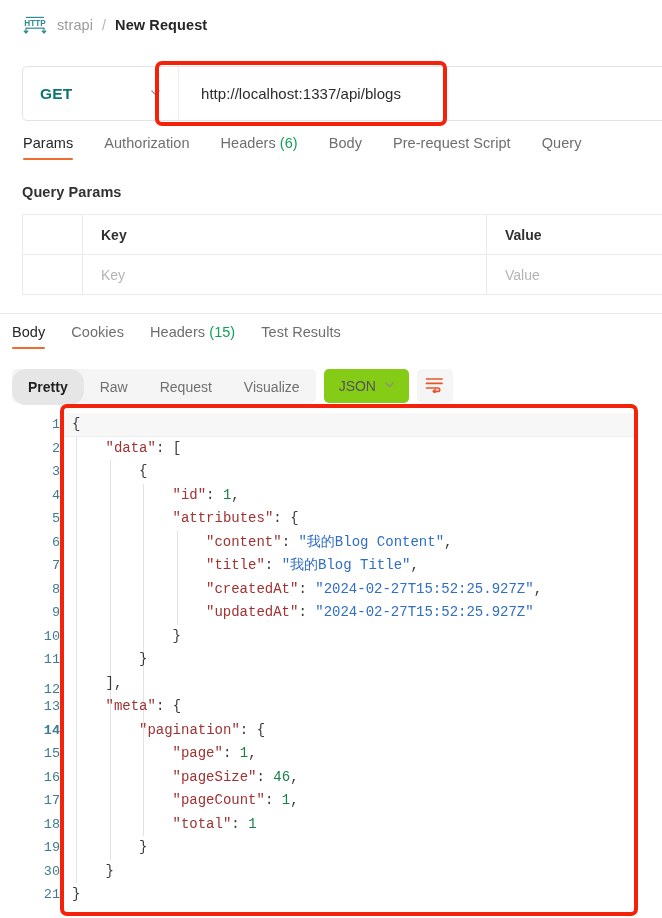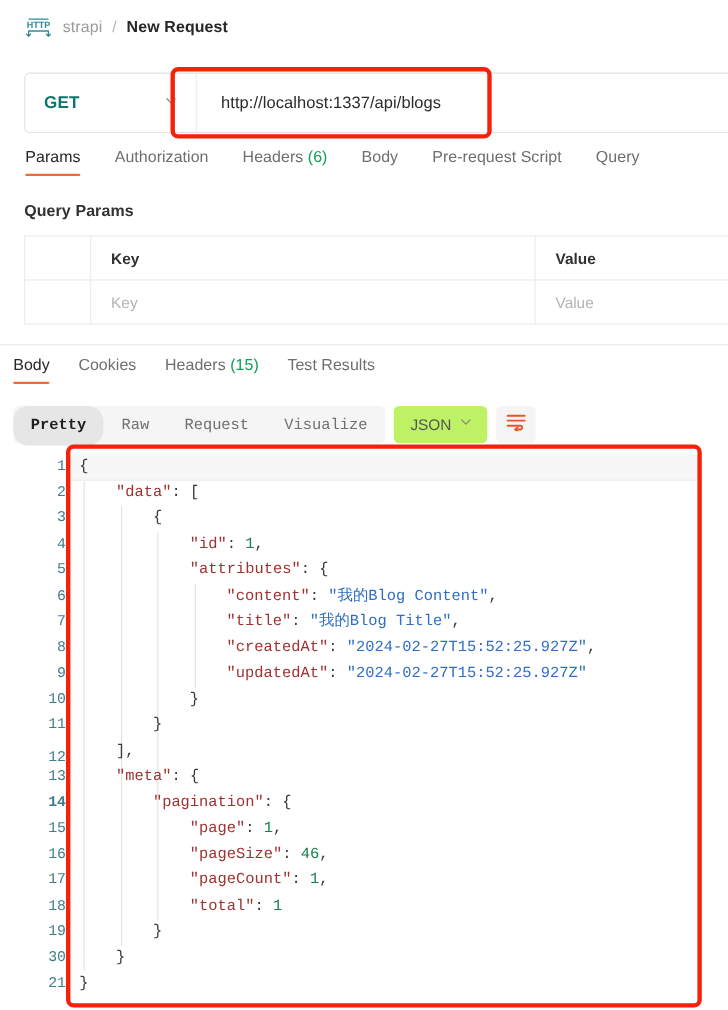--- a/index.html
+++ b/index.html
@@ -92,25 +92,25 @@
     position: absolute; left: 0; top: 324px; width: 662px; height: 34px;
     display: flex; align-items: flex-start; padding-left: 12px;
   }
   .res-tabs .tab { margin-right: 26px; font-size: 14.5px; }
 
   
   .view-toolbar { position: absolute; left: 12px; top: 369px; height: 34px; display: flex; align-items: center; gap: 8px; }
   .seg { display: flex; background: #f5f5f5; border-radius: 5px; height: 34px; align-items: stretch; }
   .seg-item {
     display: flex; align-items: center; padding: 18px 16px;
-    font-size: 14px; color: #707070; border-radius: 14px; white-space: nowrap; font-family: Liberation Mono, monospace;
+    font-size: 14px; color: #707070; border-radius: 14px; white-space: nowrap;
   }
   .seg-item.active { background: #e6e6e6; color: #1f1f1f; font-weight: bold; }
   .lang-sel {
-    display: flex; align-items: center; gap: 7px; background: #bef264;
+    display: flex; align-items: center; gap: 7px; background: #84cc16;
     border-radius: 5px; height: 34px; padding: 0 13px 0 15px;
   }
   .lang-label { font-size: 14px; color: #555; }
   .wrap-btn {
     width: 36px; height: 34px; background: #f5f5f5; border-radius: 5px;
     display: flex; align-items: center; justify-content: center;
   }
 
   
   .json-view {

